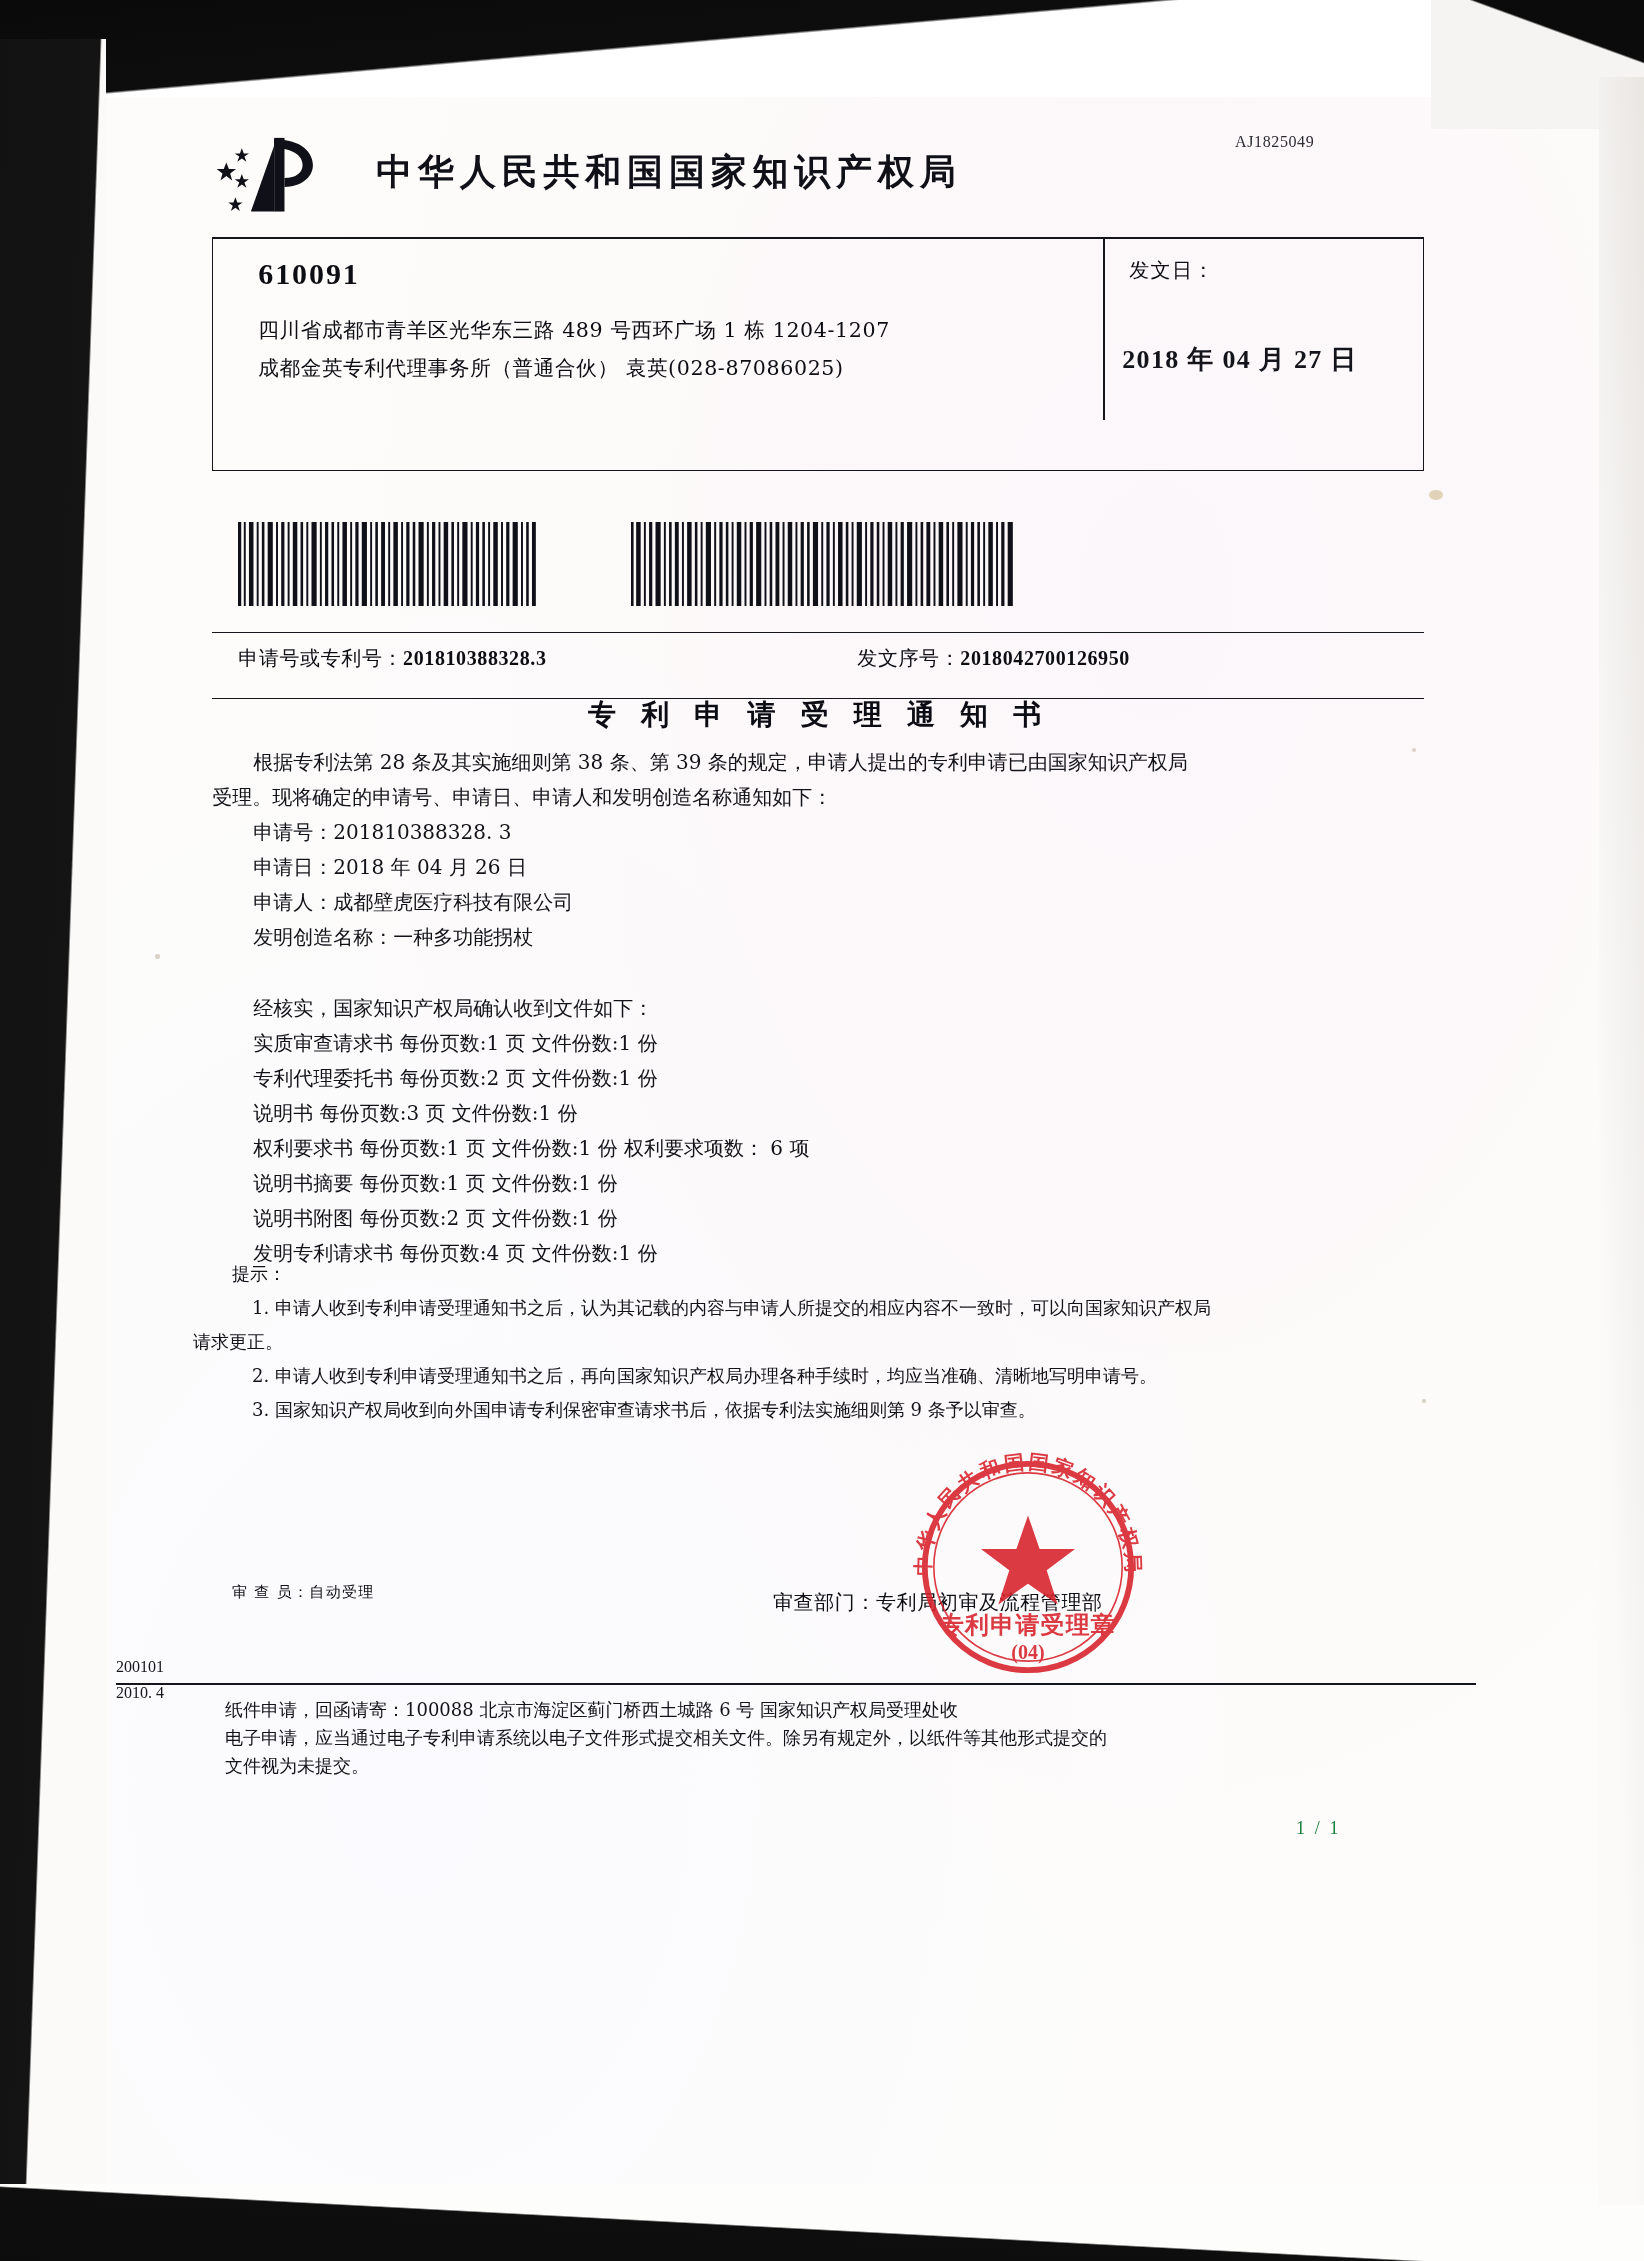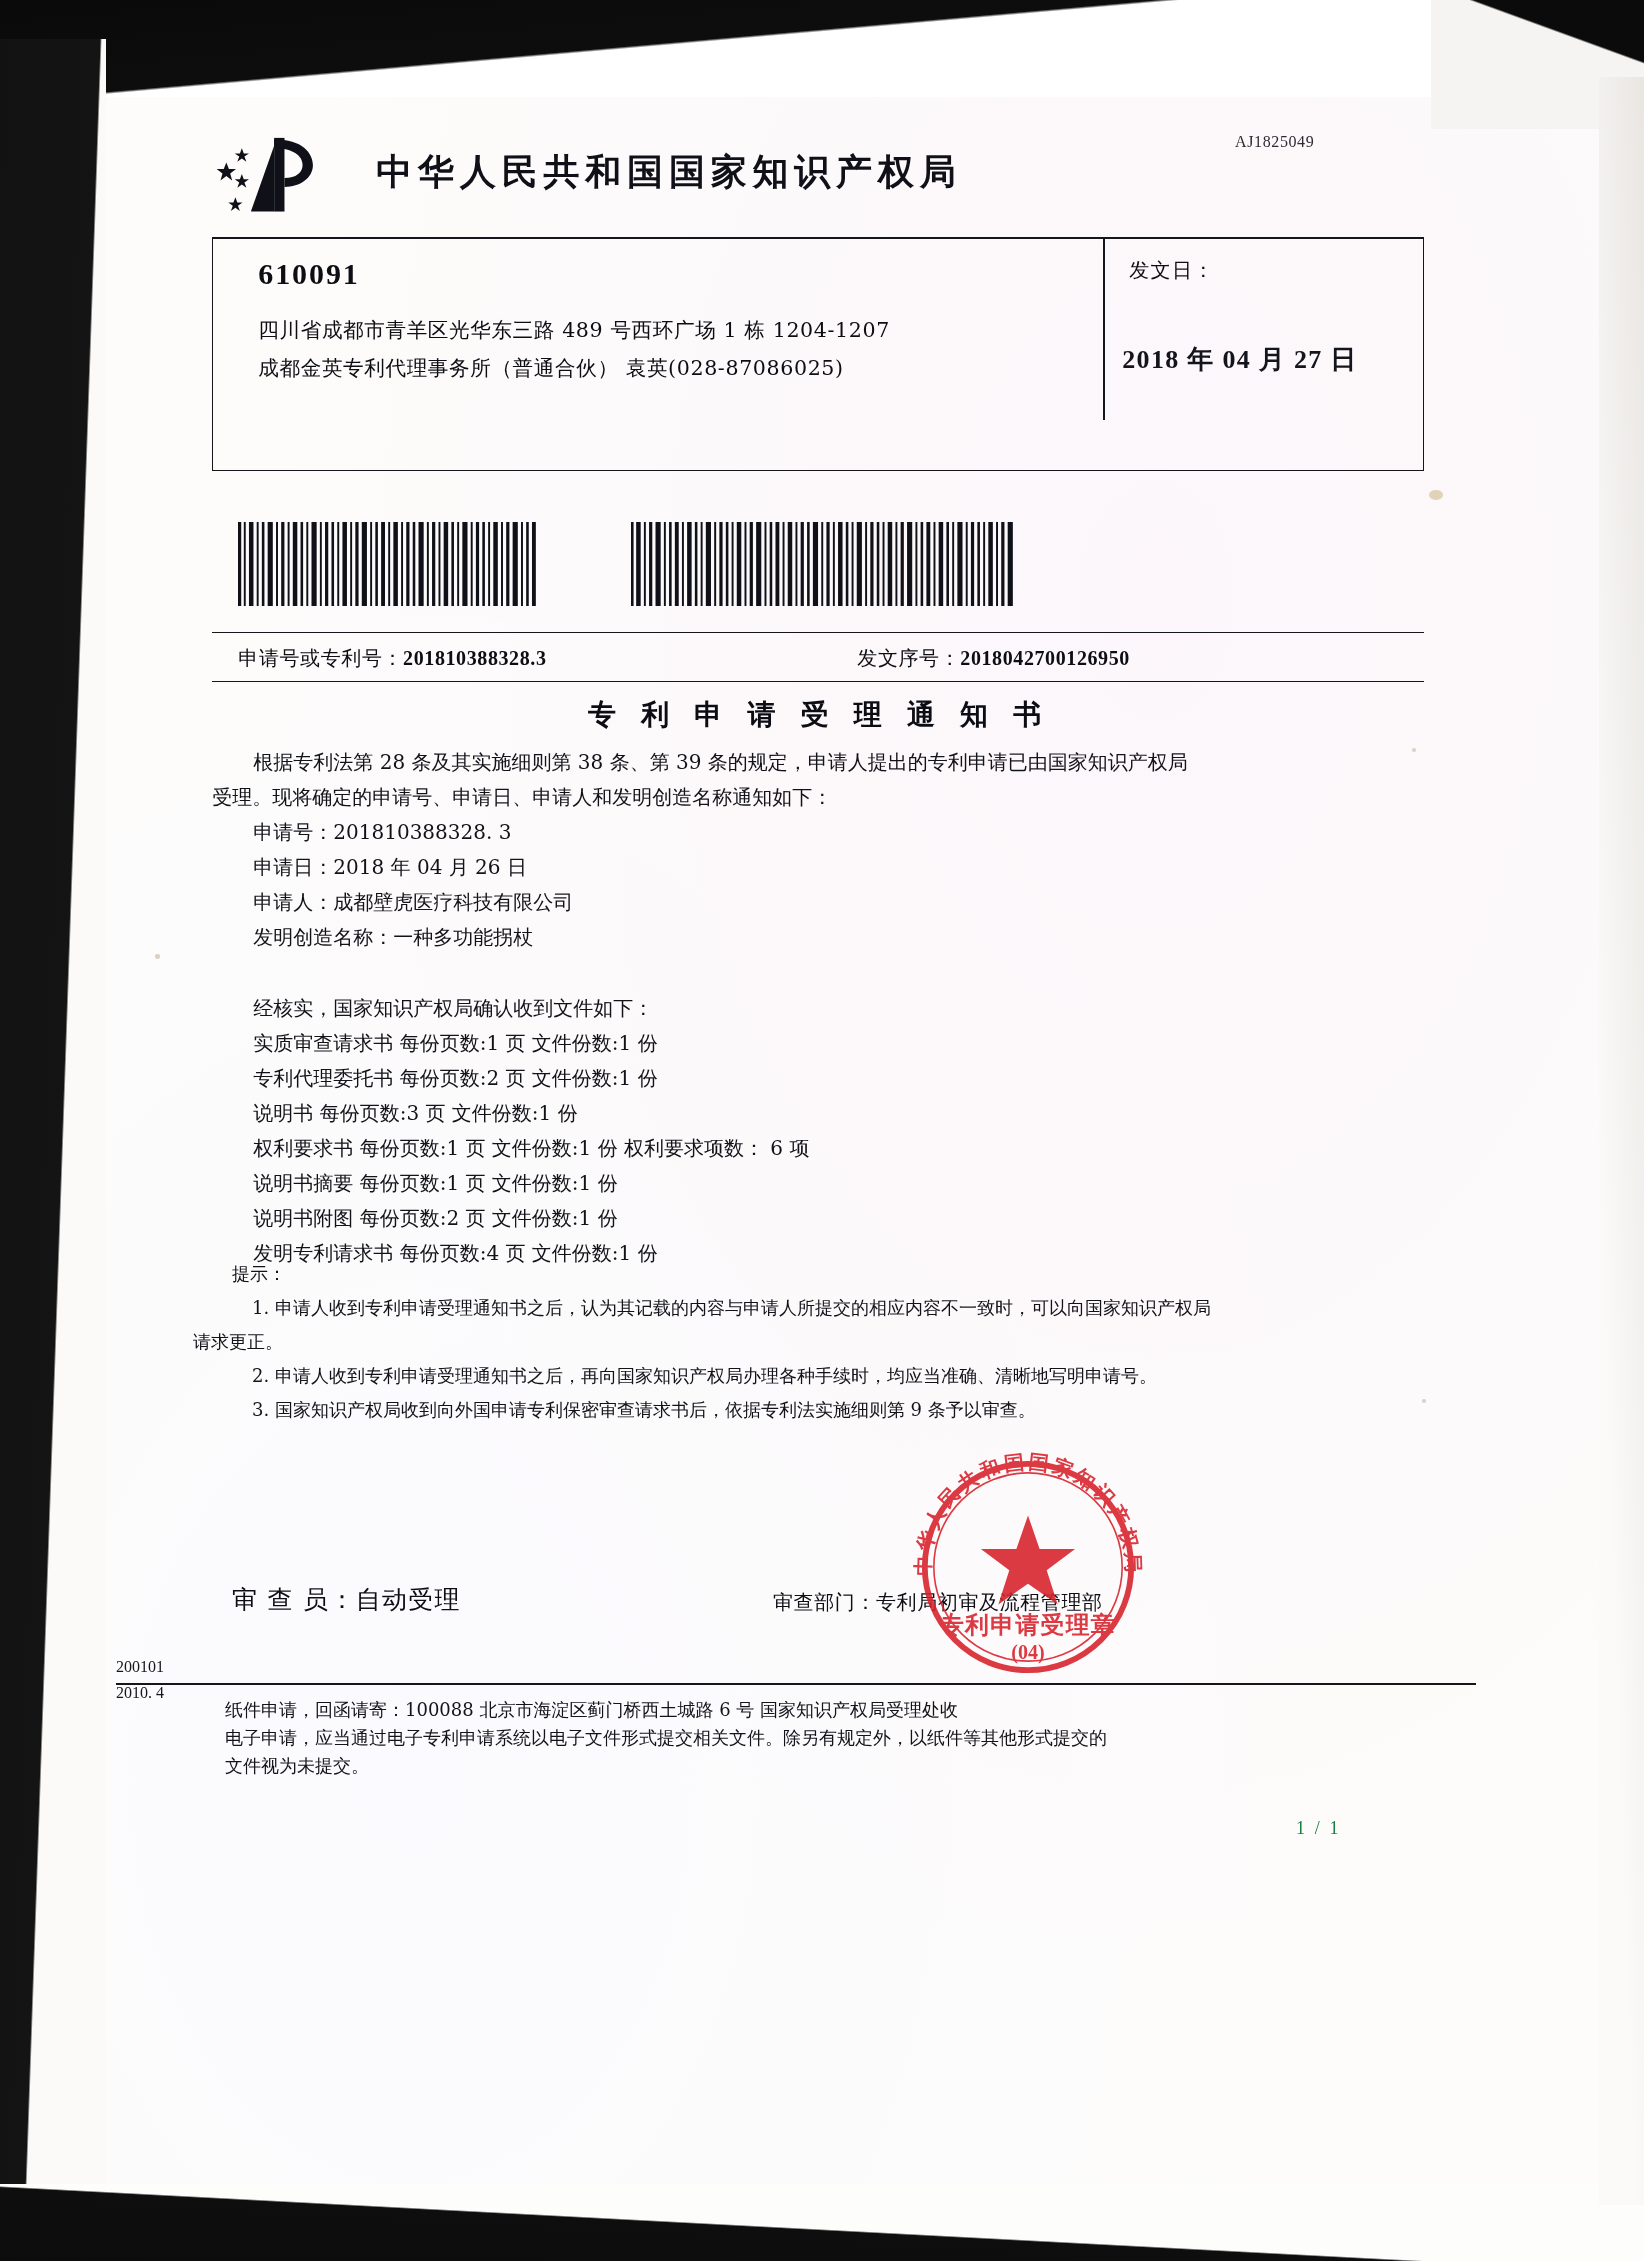--- a/index.html
+++ b/index.html
@@ -171,21 +171,21 @@
     background: transparent;
   }
   #barcode1 { left: 45px; top: 406px; width: 303px; }
   #barcode2 { left: 438px; top: 406px; width: 387px; }
   .barcode svg { display: block; }
 
   
   .appnum-row {
     position: absolute;
     left: 19.3px; top: 516px;
-    width: 1212px; height: 50px;
+    width: 1212px; height: 67px;
     border-top: 1.9px solid #15151c;
     border-bottom: 1.9px solid #15151c;
     box-sizing: border-box;
   }
   .appnum {
     position: absolute;
     left: 26px; top: 11.6px;
     font-size: 20px;
     letter-spacing: 0.6px;
     white-space: nowrap;
@@ -237,21 +237,21 @@
     color: #121219;
   }
   .hints .h-title { padding-left: 39px; }
   .hints .h-item { padding-left: 59px; }
   .hints .h-cont { padding-left: 0px; }
 
   
   .examiner {
     position: absolute;
     left: 39px; top: 1467px;
-    font-size: 25px;
+    font-size: 15px;
     letter-spacing: 1.3px;
   }
   .dept {
     position: absolute;
     left: 580px; top: 1473px;
     font-size: 20px;
     letter-spacing: 0.6px;
   }
 
   

